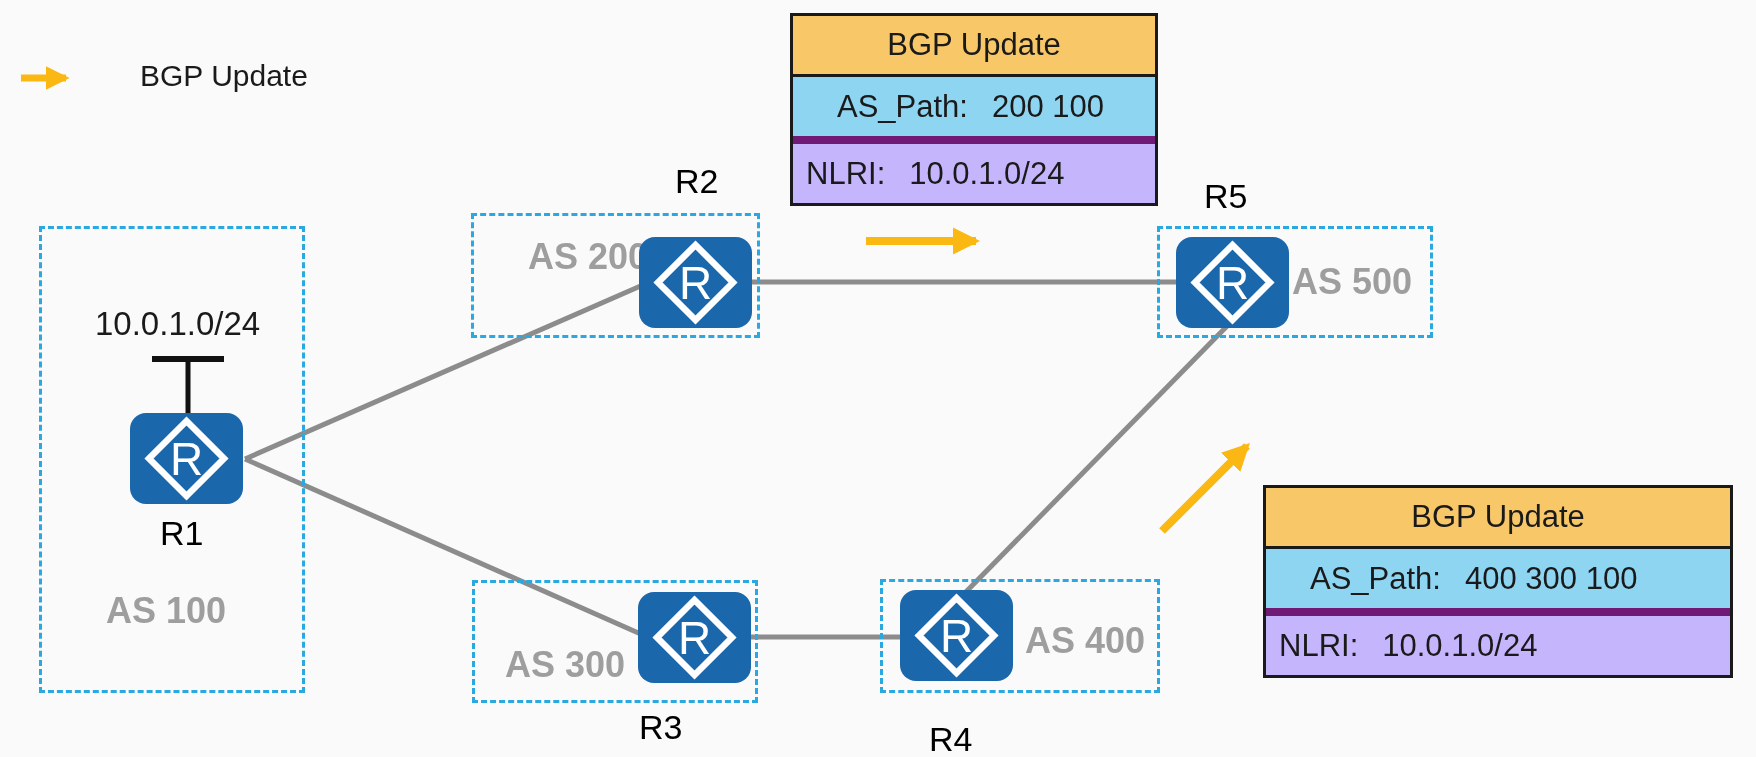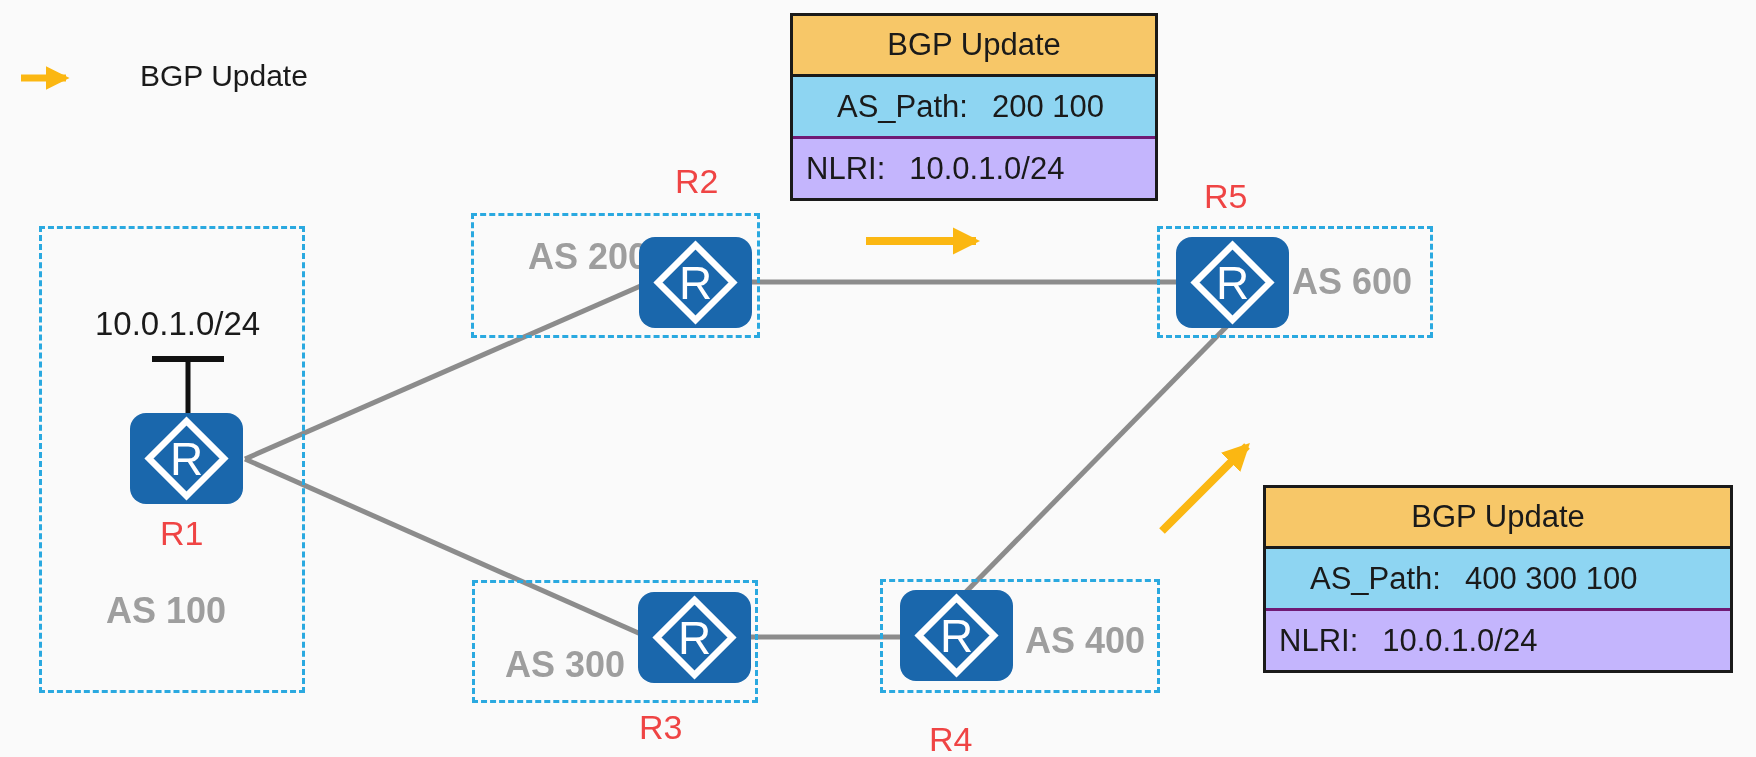--- a/index.html
+++ b/index.html
@@ -27,21 +27,21 @@
     color:#9E9E9E;
     white-space:nowrap;
     z-index:3;
   }
   .router { position:absolute; width:113px; height:91px; z-index:4; }
   .router svg { display:block; }
 
   .node-label {
     position:absolute;
     font-size:34px;
-    color:#ef4444;
+    color:#000000;
     white-space:nowrap;
     z-index:4;
   }
   .prefix-label {
     position:absolute;
     font-size:33px;
     color:#1a1a1a;
     white-space:nowrap;
     z-index:4;
   }
@@ -67,21 +67,21 @@
     font-size:31px;
     height:58px; line-height:58px;
     white-space:nowrap;
   }
   .t-row {
     font-size:31px;
     height:59px; line-height:59px;
     padding-left:13px;
     white-space:nowrap;
   }
-  .row-aspath { background:#8ED5F2; border-bottom:3px solid #701a75;padding-left:44px; }
+  .row-aspath { background:#8ED5F2; border-bottom:8px solid #701a75;padding-left:44px; }
   .row-nlri   { background:#c4b5fd; }
   .t-row .val { margin-left:24px; }
 </style>
 </head>
 <body>
 
 <div class="canvas">
 
   <svg class="wires" width="1756" height="757" viewBox="0 0 1756 757">
     <defs>
@@ -109,21 +109,21 @@
   <div class="as-box" style="left:39px;  top:226px; width:266px; height:467px;"></div>
   <div class="as-box" style="left:471px; top:213px; width:289px; height:125px;"></div>
   <div class="as-box" style="left:472px; top:580px; width:286px; height:123px;"></div>
   <div class="as-box" style="left:880px; top:579px; width:280px; height:114px;"></div>
   <div class="as-box" style="left:1157px;top:226px; width:276px; height:112px;"></div>
 
   <div class="as-label" style="left:106px;  top:590px;">AS 100</div>
   <div class="as-label" style="left:528px;  top:236px;">AS 200</div>
   <div class="as-label" style="left:505px;  top:644px;">AS 300</div>
   <div class="as-label" style="left:1025px; top:620px;">AS 400</div>
-  <div class="as-label" style="left:1292px; top:261px;">AS 600</div>
+  <div class="as-label" style="left:1292px; top:261px;">AS 500</div>
 
   <div class="router" style="left:130px; top:413px;">
     <svg width="113" height="91" viewBox="0 0 113 91">
       <rect x="0" y="0" width="113" height="91" rx="16" fill="#1A67AC"></rect>
       <path d="M56.5 8 L94 45.5 L56.5 83 L19 45.5 Z" fill="none" stroke="#ffffff" stroke-width="6.5"></path>
       <text x="56.5" y="62" text-anchor="middle" font-size="46" fill="#ffffff">R</text>
     </svg>
   </div>
   <div class="router" style="left:639px; top:237px;">
     <svg width="113" height="91" viewBox="0 0 113 91">

